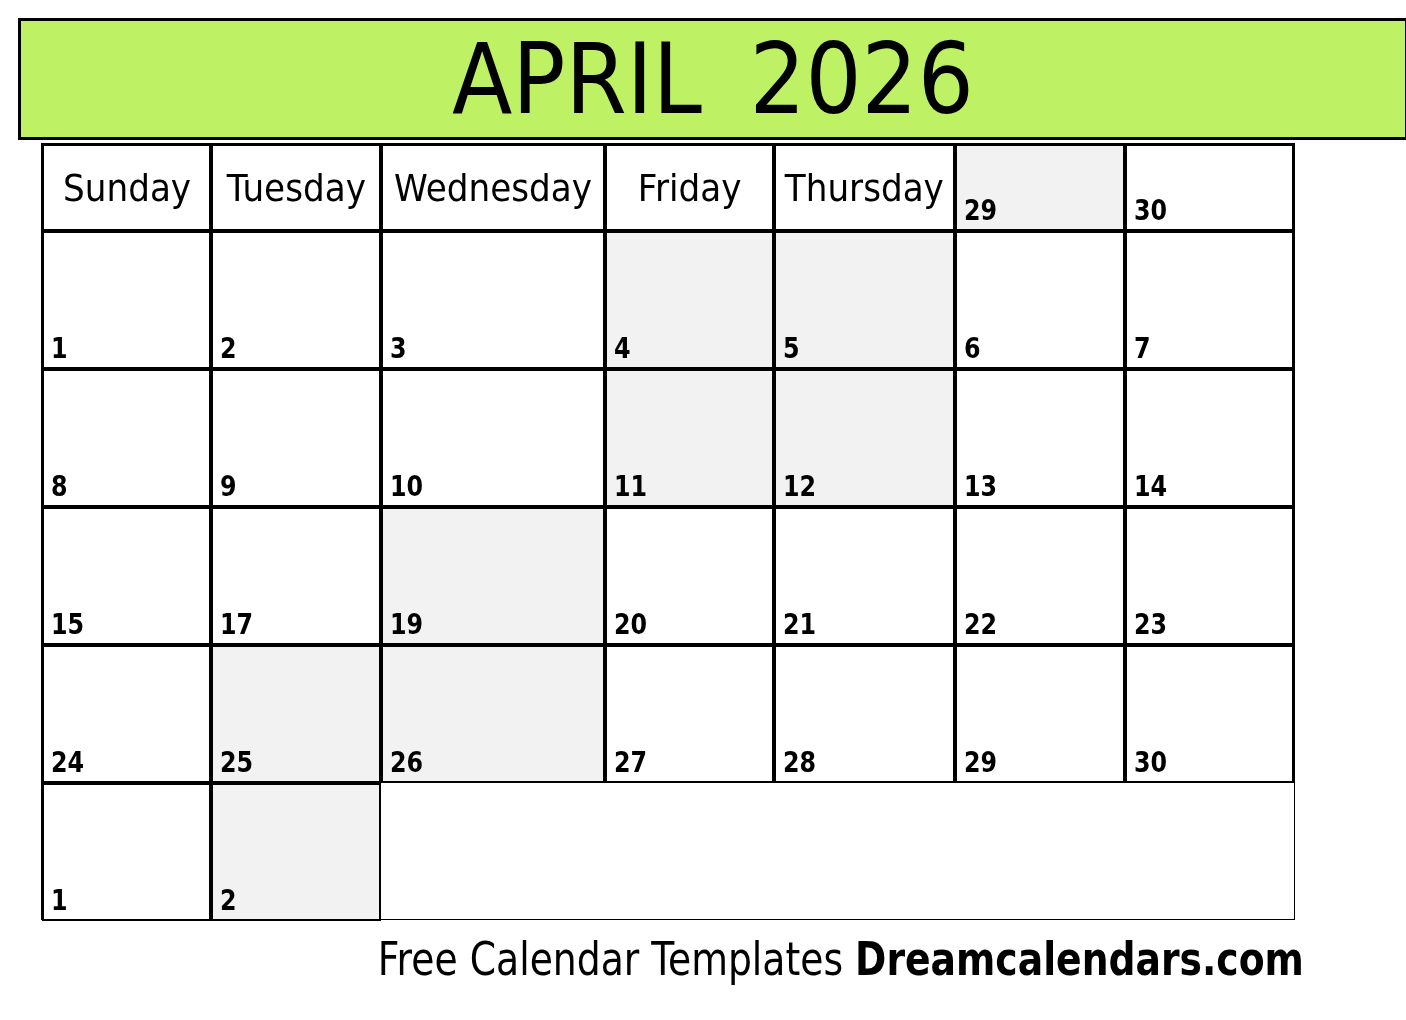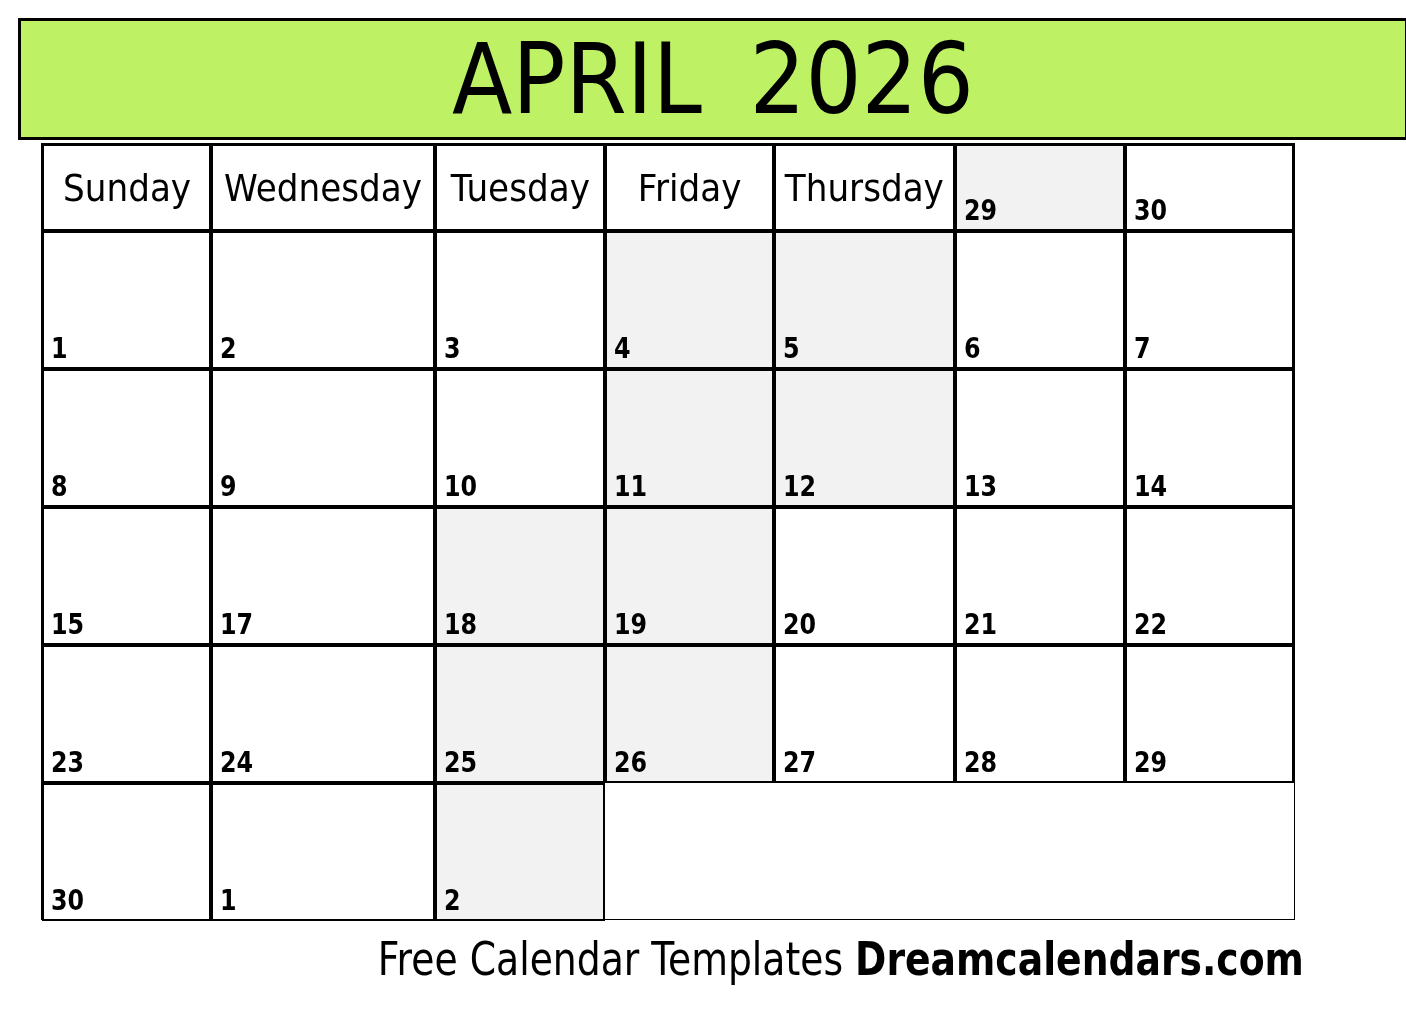--- a/index.html
+++ b/index.html
@@ -111,26 +111,26 @@
 
   <div class="title-box">
     <div class="title">APRIL 2026</div>
   </div>
 
   <div class="grid" id="calendar-grid">
       <div class="cell day-header">
         <span class="day-label">Sunday</span>
       </div>
       <div class="cell day-header">
+        <span class="day-label">Tuesday</span>
+      </div>
+      <div class="cell day-header">
         <span class="day-label">Wednesday</span>
       </div>
       <div class="cell day-header">
-        <span class="day-label">Tuesday</span>
-      </div>
-      <div class="cell day-header">
         <span class="day-label">Friday</span>
       </div>
       <div class="cell day-header">
         <span class="day-label">Thursday</span>
       </div>
       <div class="cell date-cell weekend">
         <span class="date-num">29</span>
       </div>
       <div class="cell date-cell">
         <span class="date-num">30</span>
@@ -175,23 +175,20 @@
         <span class="date-num">13</span>
       </div>
       <div class="cell date-cell">
         <span class="date-num">14</span>
       </div>
       <div class="cell date-cell">
         <span class="date-num">15</span>
       </div>
       <div class="cell date-cell">
         <span class="date-num">17</span>
-      </div>
-      <div class="cell date-cell weekend">
-        <span class="date-num">18</span>
       </div>
       <div class="cell date-cell weekend">
         <span class="date-num">19</span>
       </div>
       <div class="cell date-cell">
         <span class="date-num">20</span>
       </div>
       <div class="cell date-cell">
         <span class="date-num">21</span>
       </div>

